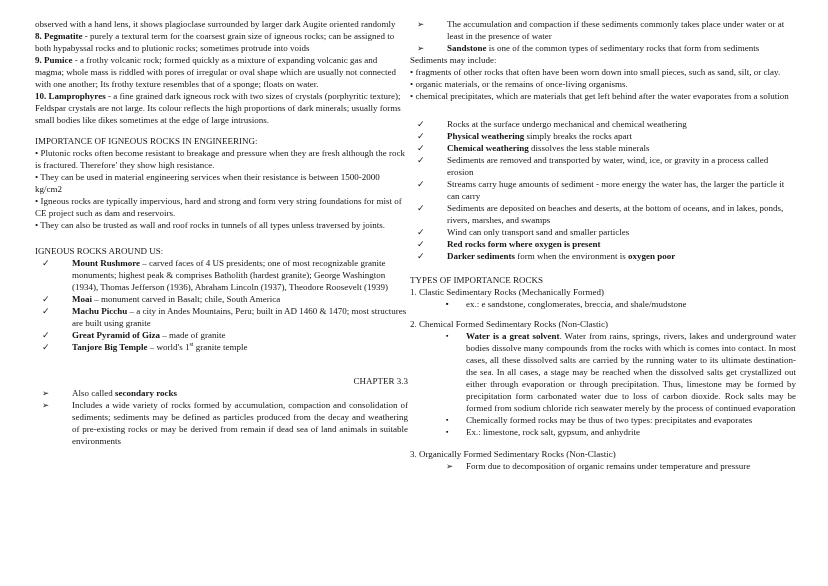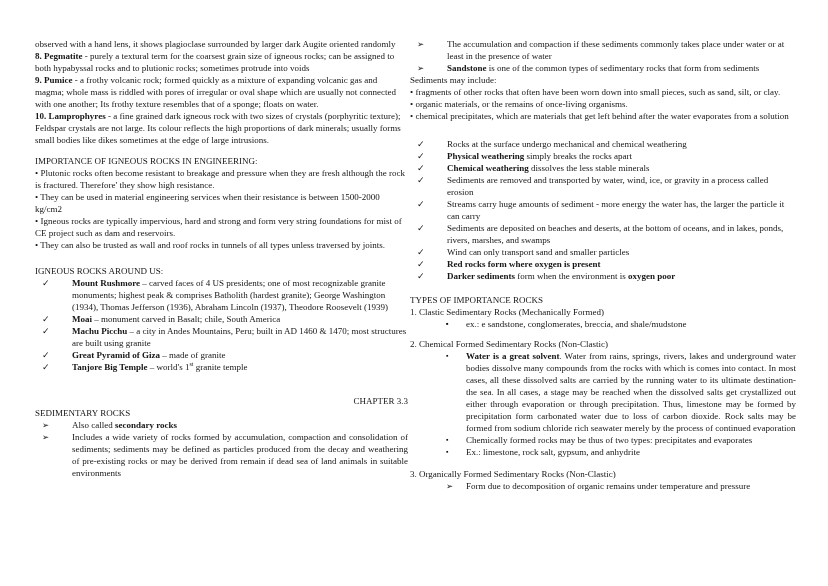--- a/index.html
+++ b/index.html
@@ -1,21 +1,21 @@
 <!DOCTYPE html>
 <html><head>
 <meta charset="utf-8">
 <style>
   html,body{margin:0;padding:0;background:#e8e8e8;}
   .page{
     position:relative;width:828px;height:586px;background:#ffffff;overflow:hidden;
     font-family:"Liberation Serif","DejaVu Serif",serif;
     font-size:9px;line-height:12px;color:#161616;
   }
-  .col{position:absolute;top:38px;}
+  .col{position:absolute;top:18px;}
   .col-left{left:35px;width:373px;}
   .col-right{left:410px;width:386px;}
   .h{font-weight:normal;}
   .center{text-align:right;}
   .justify{text-align:justify;}
   .li{position:relative;padding-left:37px;}
   .li .marker{position:absolute;left:7px;top:0;}
   .li.ind2{padding-left:56px;}
   .li.ind2 .marker{left:36px;}
   .m-square{font-size:7px;}
@@ -41,21 +41,20 @@
       <div class="p"><span class="">• They can also be trusted as wall and roof rocks in tunnels of all types unless traversed by joints.</span></div>
       <div class="gap" style="height: 14px;"></div>
       <div class="h"><span class="">IGNEOUS ROCKS AROUND US:</span></div>
       <div class="li"><span class="marker m-check">✓</span><span class="b ">Mount Rushmore</span><span class=""> – carved faces of 4 US presidents; one of most recognizable granite monuments; highest peak &amp; comprises Batholith (hardest granite); George Washington (1934), Thomas Jefferson (1936), Abraham Lincoln (1937), Theodore Roosevelt (1939)</span></div>
       <div class="li"><span class="marker m-check">✓</span><span class="b ">Moai</span><span class=""> – monument carved in Basalt; chile, South America</span></div>
       <div class="li"><span class="marker m-check">✓</span><span class="b ">Machu Picchu</span><span class=""> – a city in Andes Mountains, Peru; built in AD 1460 &amp; 1470; most structures are built using granite</span></div>
       <div class="li"><span class="marker m-check">✓</span><span class="b ">Great Pyramid of Giza</span><span class=""> – made of granite</span></div>
       <div class="li"><span class="marker m-check">✓</span><span class="b ">Tanjore Big Temple</span><span class=""> – world's 1</span><span class="sup">st</span><span class=""> granite temple</span></div>
       <div class="gap" style="height: 22px;"></div>
       <div class="h center"><span class="">CHAPTER 3.3</span></div>
-      <div class="h"><span class="">SEDIMENTARY ROCKS</span></div>
       <div class="li"><span class="marker m-arrow">➢</span><span class="">Also called </span><span class="b ">secondary rocks</span></div>
       <div class="li justify"><span class="marker m-arrow">➢</span><span class="">Includes a wide variety of rocks formed by accumulation, compaction and consolidation of sediments; sediments may be defined as particles produced from the decay and weathering of pre-existing rocks or may be derived from remain if dead sea of land animals in suitable environments</span></div>
     </div>
   <div class="col col-right">
       <div class="li"><span class="marker m-arrow">➢</span><span class="">The accumulation and compaction if these sediments commonly takes place under water or at least in the presence of water</span></div>
       <div class="li"><span class="marker m-arrow">➢</span><span class="b ">Sandstone</span><span class=""> is one of the common types of sedimentary rocks that form from sediments</span></div>
       <div class="h"><span class="">Sediments may include:</span></div>
       <div class="p"><span class="">• fragments of other rocks that often have been worn down into small pieces, such as sand, silt, or clay.</span></div>
       <div class="p"><span class="">• organic materials, or the remains of once-living organisms.</span></div>
       <div class="p"><span class="">• chemical precipitates, which are materials that get left behind after the water evaporates from a solution</span></div>

